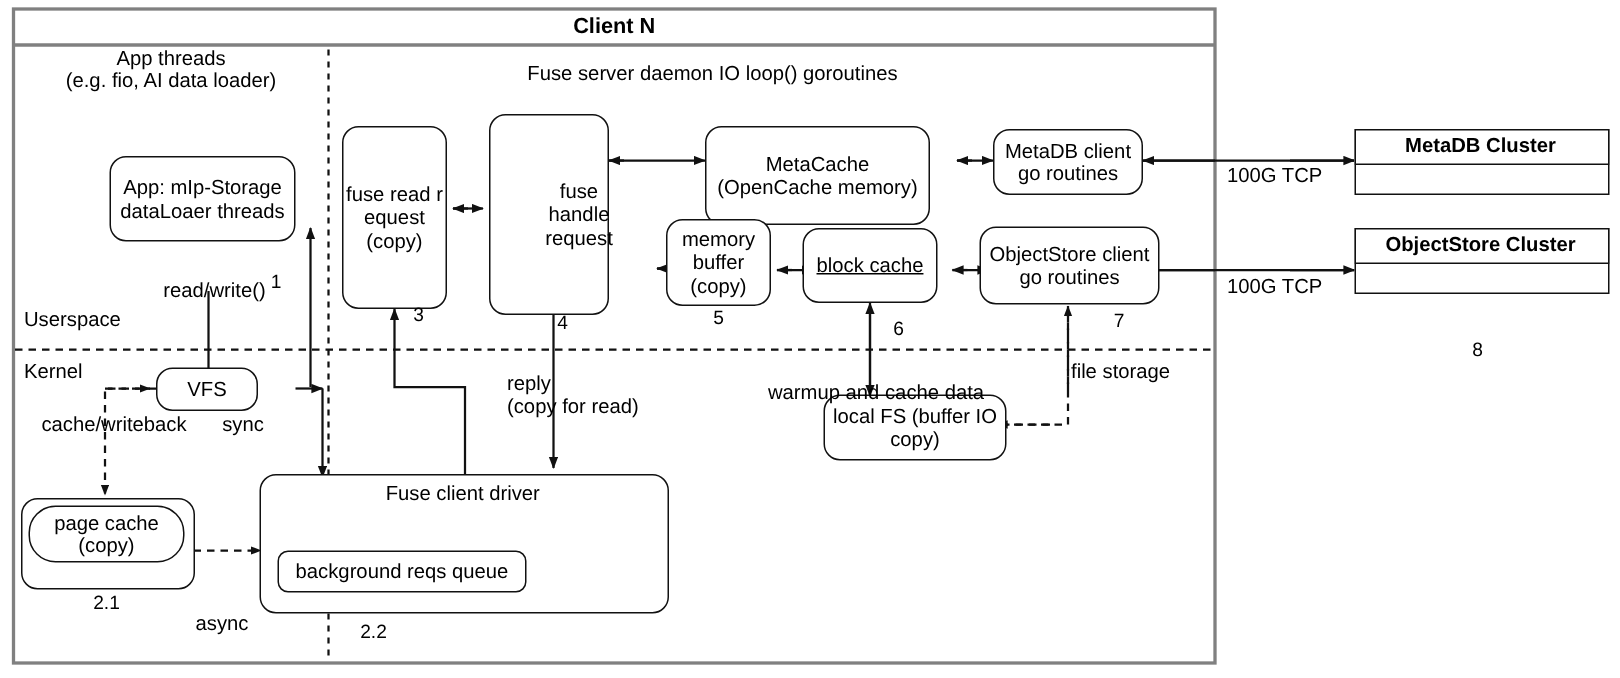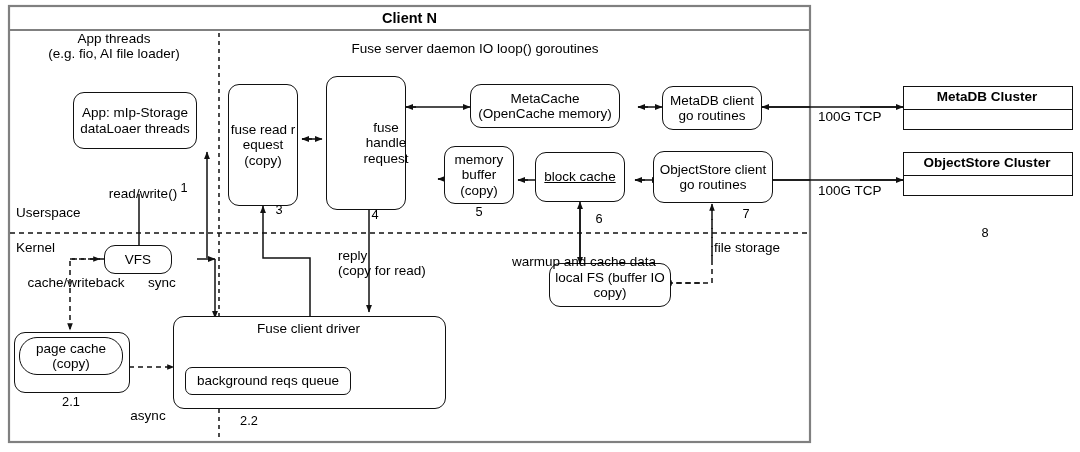--- a/index.html
+++ b/index.html
@@ -88,39 +88,39 @@
 
     <path d="M765,180 L810,180" stroke="#111" stroke-width="1.5" fill="none"></path>
     <path d="M810,180 L903,180" stroke="#111" stroke-width="1.5" fill="none"></path>
     <path d="M810,180 L765,180" stroke="#111" stroke-width="1.5" fill="none" marker-end="url(#ah)"></path>
     <path d="M860,180 L903,180" stroke="#111" stroke-width="1.5" fill="none" marker-end="url(#ah)"></path>
   </svg>
 
   <div class="lbl f15 bold" style="left:9px;top:10px;width:801px;">Client N</div>
 
   <div class="lbl f14" style="left:14px;top:31px;width:200px;">App threads
-(e.g. fio, AI file loader)</div>
+(e.g. fio, AI data loader)</div>
   <div class="lbl f14" style="left:230px;top:41px;width:490px;">Fuse server daemon IO loop() goroutines</div>
   <div class="lbl f14" style="left:16px;top:205px;width:100px;text-align:left;">Userspace</div>
   <div class="lbl f14" style="left:16px;top:240px;width:100px;text-align:left;">Kernel</div>
 
-  <div class="node rrect f14" style="left:73px;top:92px;width:124px;height:57px;">App:
+  <div class="node rrect f14" style="left:73px;top:104px;width:124px;height:57px;">App:
 mIp-Storage
 dataLoaer threads</div>
 
   <div class="node rrect f14" style="left:228px;top:84px;width:70px;height:122px;">fuse read r
 equest
 (copy)</div>
   <div class="lbl f13" style="left:268px;top:203px;width:22px;">3</div>
 
   <div class="node rrect f14" style="left:326px;top:76px;width:80px;height:134px;padding-left:40px;">fuse handle
 request</div>
   <div class="lbl f13" style="left:364px;top:208px;width:22px;">4</div>
 
-  <div class="node rrect f14" style="left:470px;top:84px;width:150px;height:44px;">MetaCache
+  <div class="node rrect f14" style="left:470px;top:84px;width:150px;height:66px;">MetaCache
 (OpenCache memory)</div>
 
   <div class="node rrect f14" style="left:662px;top:86px;width:100px;height:44px;">MetaDB client
 go routines</div>
 
   <div class="node rrect f14" style="left:444px;top:146px;width:70px;height:58px;">memory
 buffer
 (copy)</div>
   <div class="lbl f13" style="left:468px;top:205px;width:22px;">5</div>
 

